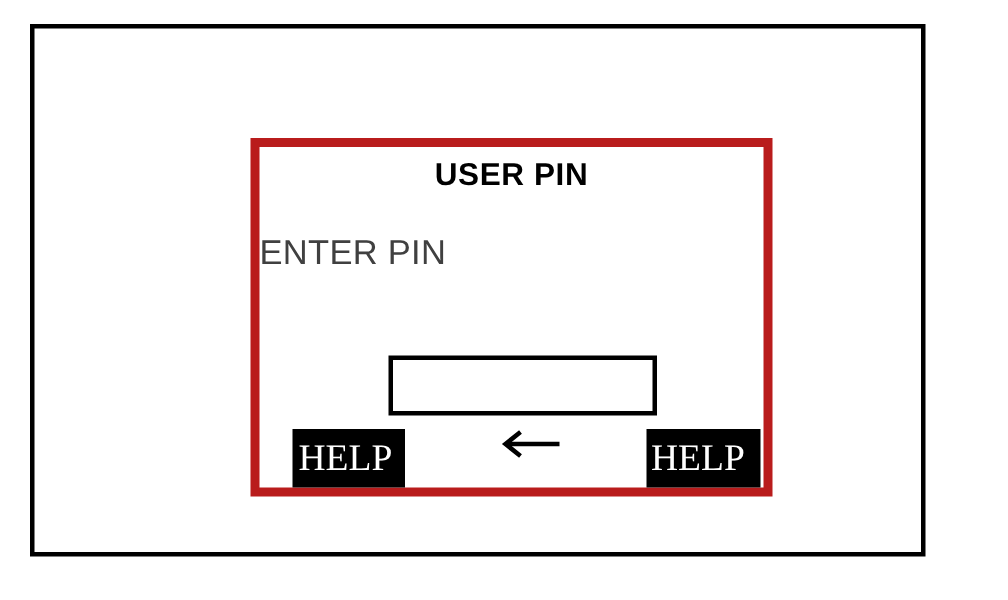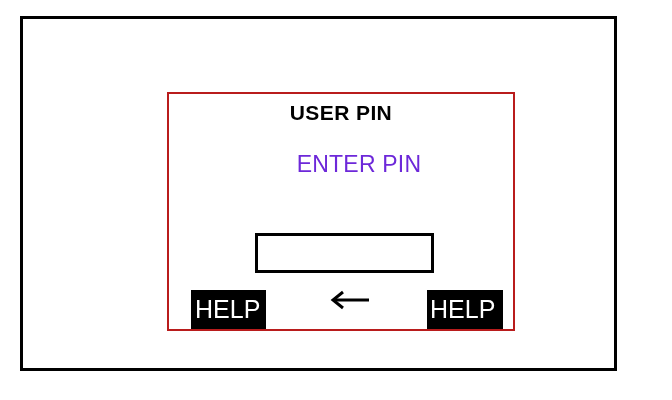--- a/index.html
+++ b/index.html
@@ -28,21 +28,21 @@
     background: #ffffff;
   }
 
   
   #screen-panel {
     position: absolute;
     left: 144px;
     top: 73px;
     width: 348px;
     height: 239px;
-    border: 2px solid #b91c1c;
+    border: 6px solid #b91c1c;
     box-sizing: border-box;
     background: #ffffff;
   }
 
   
   #screen-title {
     position: absolute;
     left: 0;
     top: 6px;
     width: 100%;
@@ -54,28 +54,27 @@
     line-height: 26px;
     white-space: nowrap;
   }
 
   
   #screen-prompt {
     position: absolute;
     left: 0;
     top: 56px;
     width: 100%;
-    text-align: center;
+    text-align: left;
     font-size: 23px;
     font-weight: normal;
     letter-spacing: 0.2px;
-    color: #6d28d9;
+    color: #404040;
     line-height: 28px;
     white-space: nowrap;
-    padding-left: 18px;
   }
 
   
   #pin-input {
     position: absolute;
     left: 86px;
     top: 139px;
     width: 179px;
     height: 40px;
     border: 3px solid #000000;
@@ -104,20 +103,21 @@
     height: 39px;
     background: #000000;
     color: #ffffff;
     font-size: 25px;
     line-height: 39px;
     font-weight: normal;
     letter-spacing: 0px;
     overflow: hidden;
     white-space: nowrap;
     box-sizing: border-box;
+    font-family: Liberation Serif, serif;
   }
 
   #softkey-help {
     left: 22px;
     width: 75px;
     text-align: left;
     padding-left: 4px;
   }
 
   #softkey-next {

